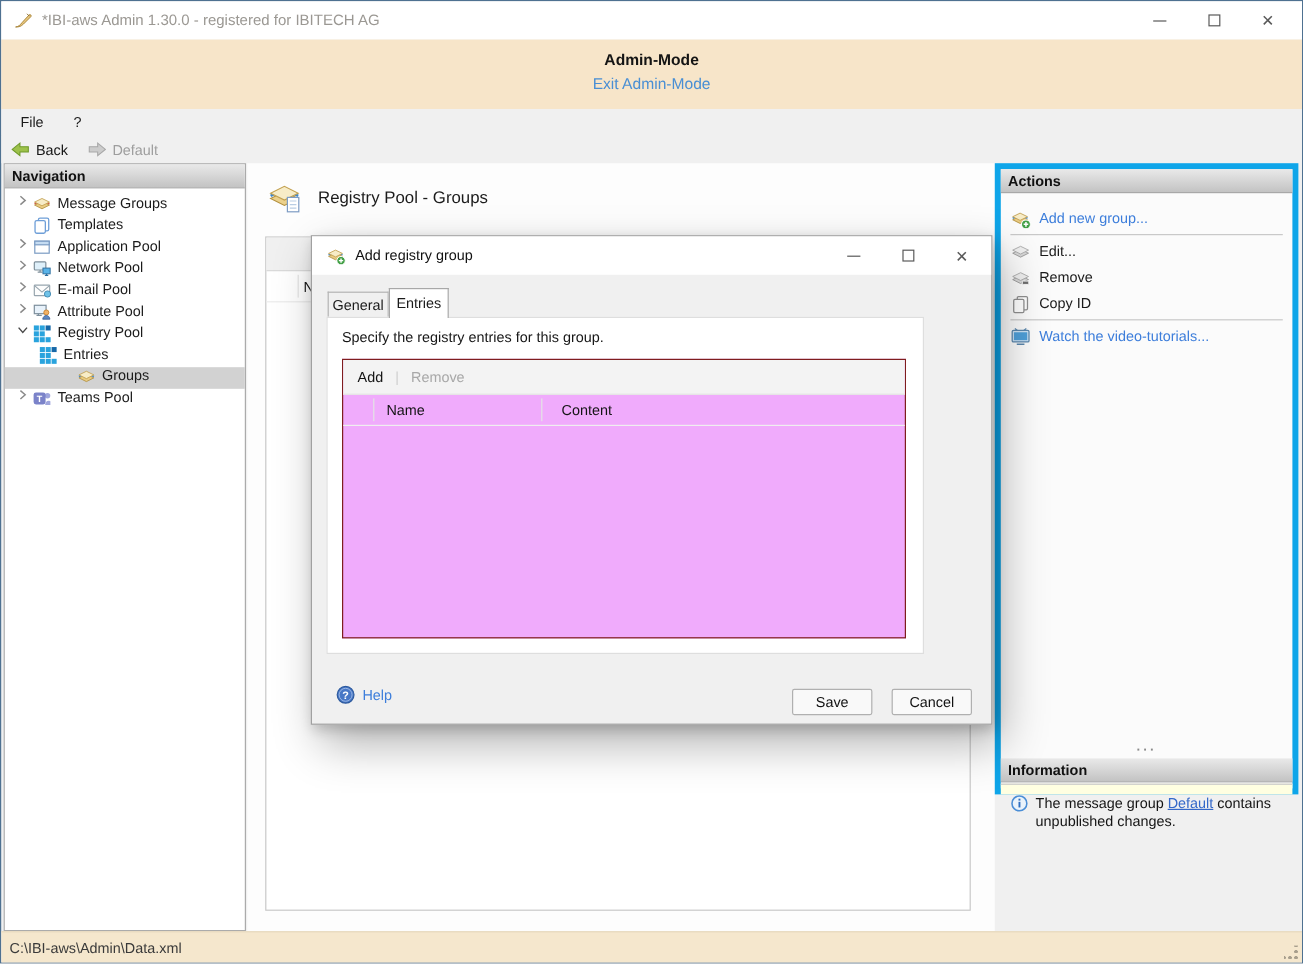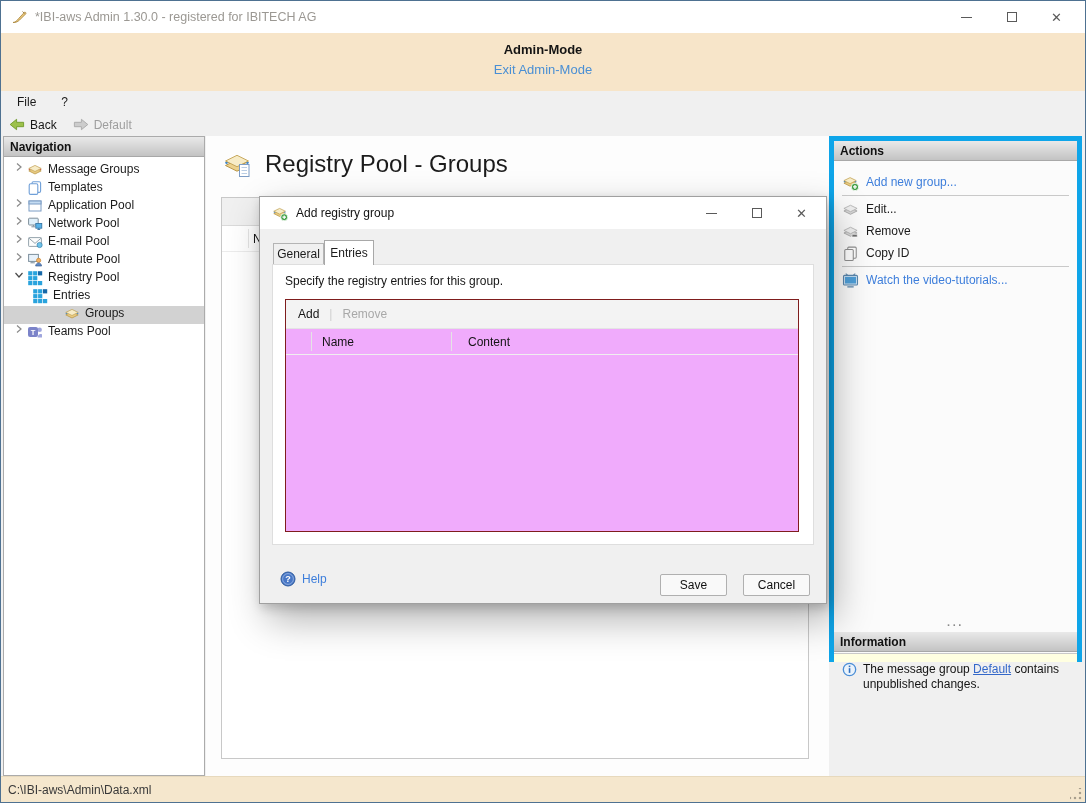--- a/index.html
+++ b/index.html
@@ -36,21 +36,21 @@
   .tree{padding-top:5px;}
   .trow{height:18px;display:flex;padding-left:6px;cursor:default;}
   .trow.sel{background:#d2d2d2;padding-left:38px;}
   .trow .chev{width:17px;display:flex;justify-content:center;flex:none;}
   .trow .ticon{width:16px;height:16px;margin-right:5px;flex:none;display:flex;}
   .trow .tlabel{white-space:nowrap;}
   .trow.child{padding-left:28px;}
   
   .content{left:205px;top:135px;width:623px;height:640px;background:#fdfdfd;}
   .heading{position:absolute;left:17px;top:13px;display:flex;align-items:center;gap:12px;}
-  .heading .htext{font-size:24px;color:#1c1c1c;}
+  .heading .htext{font-size:14px;color:#1c1c1c;}
   .listbox{position:absolute;left:15px;top:61px;width:588px;height:562px;background:#fff;border:1px solid #c8c8c8;}
   .list-toolbar{height:28px;background:#f0f0f0;border-bottom:1px solid #dadada;}
   .list-header{height:26px;border-bottom:1px solid #ececec;position:relative;display:flex;align-items:center;}
   .vline{position:absolute;top:3px;bottom:3px;width:1px;background:#e4e4e4;}
   
   .rightpanel{left:828px;top:135px;width:253px;height:526px;background:#fbfbfb;border:5px solid #0ea5e9;}
   .action-item{display:flex;align-items:center;gap:7px;padding:3px 0 3px 8px;height:22px;cursor:pointer;text-align:right;}
   .action-item .alabel{color:#1b1b1b;}
   .action-item.link .alabel{color:#3d7edb;}
   .adivider{height:1px;background:#c9c9c9;margin:2px 8px;}
@@ -71,21 +71,21 @@
       radial-gradient(circle at 0px 10px,#a89f8d 1.4px,transparent 1.6px);}
   
   .dialog{left:258px;top:195px;width:568px;height:408px;background:#f0f0f0;border:1px solid #a0a0a0;
     box-shadow:8px 16px 36px rgba(0,0,0,.30),2px 4px 10px rgba(0,0,0,.18);}
   .dlg-title{height:32px;background:#fff;display:flex;align-items:center;}
   .dlg-title .dtext{margin-left:8px;color:#111;}
   .dlg-title .winbtns{right:2px;}
   .tab{position:absolute;text-align:center;border:1px solid #b4b4b4;border-bottom:none;background:#f0f0f0;}
   .tab.inactive{left:13px;top:46px;width:51px;height:21px;padding-top:3px;}
   .tab.active{left:64px;top:43px;width:50px;height:25px;padding-top:5px;background:#fff;border-color:#a8a8a8;z-index:3;}
-  .tabpanel{position:absolute;left:12px;top:67px;width:542px;height:281px;background:#fff;border:1px solid #dedede;z-index:2;}
+  .tabpanel{position:absolute;left:12px;top:67px;width:498px;height:281px;background:#fff;border:1px solid #dedede;z-index:2;}
   .dlg-desc{position:absolute;left:12px;top:9px;color:#161616;}
   .entriesbox{position:absolute;left:12px;top:34px;right:14px;bottom:12px;border:1px solid #7f1d1d;background:#f0abfc;}
   .ebar{height:29px;background:#f3f3f3;border-bottom:1px solid #e4e4e4;display:flex;align-items:center;}
   .ebar .eadd{margin-left:12px;color:#141414;cursor:pointer;}
   .ebar .esep{margin:0 10px;color:#cfcfcf;}
   .ebar .eremove{color:#a8a8a8;}
   .ehdr{height:26px;position:relative;display:flex;align-items:center;border-bottom:1px solid #efefef;}
   .dlg-footer{position:absolute;left:0;top:348px;width:100%;height:59px;}
   .helplink{position:absolute;left:20px;top:26px;display:flex;align-items:center;gap:6px;color:#3d7edb;cursor:pointer;}
   .btn{position:absolute;top:29px;width:67px;height:22px;background:#f9f9f9;border:1px solid #b0b0b0;border-radius:2px;

